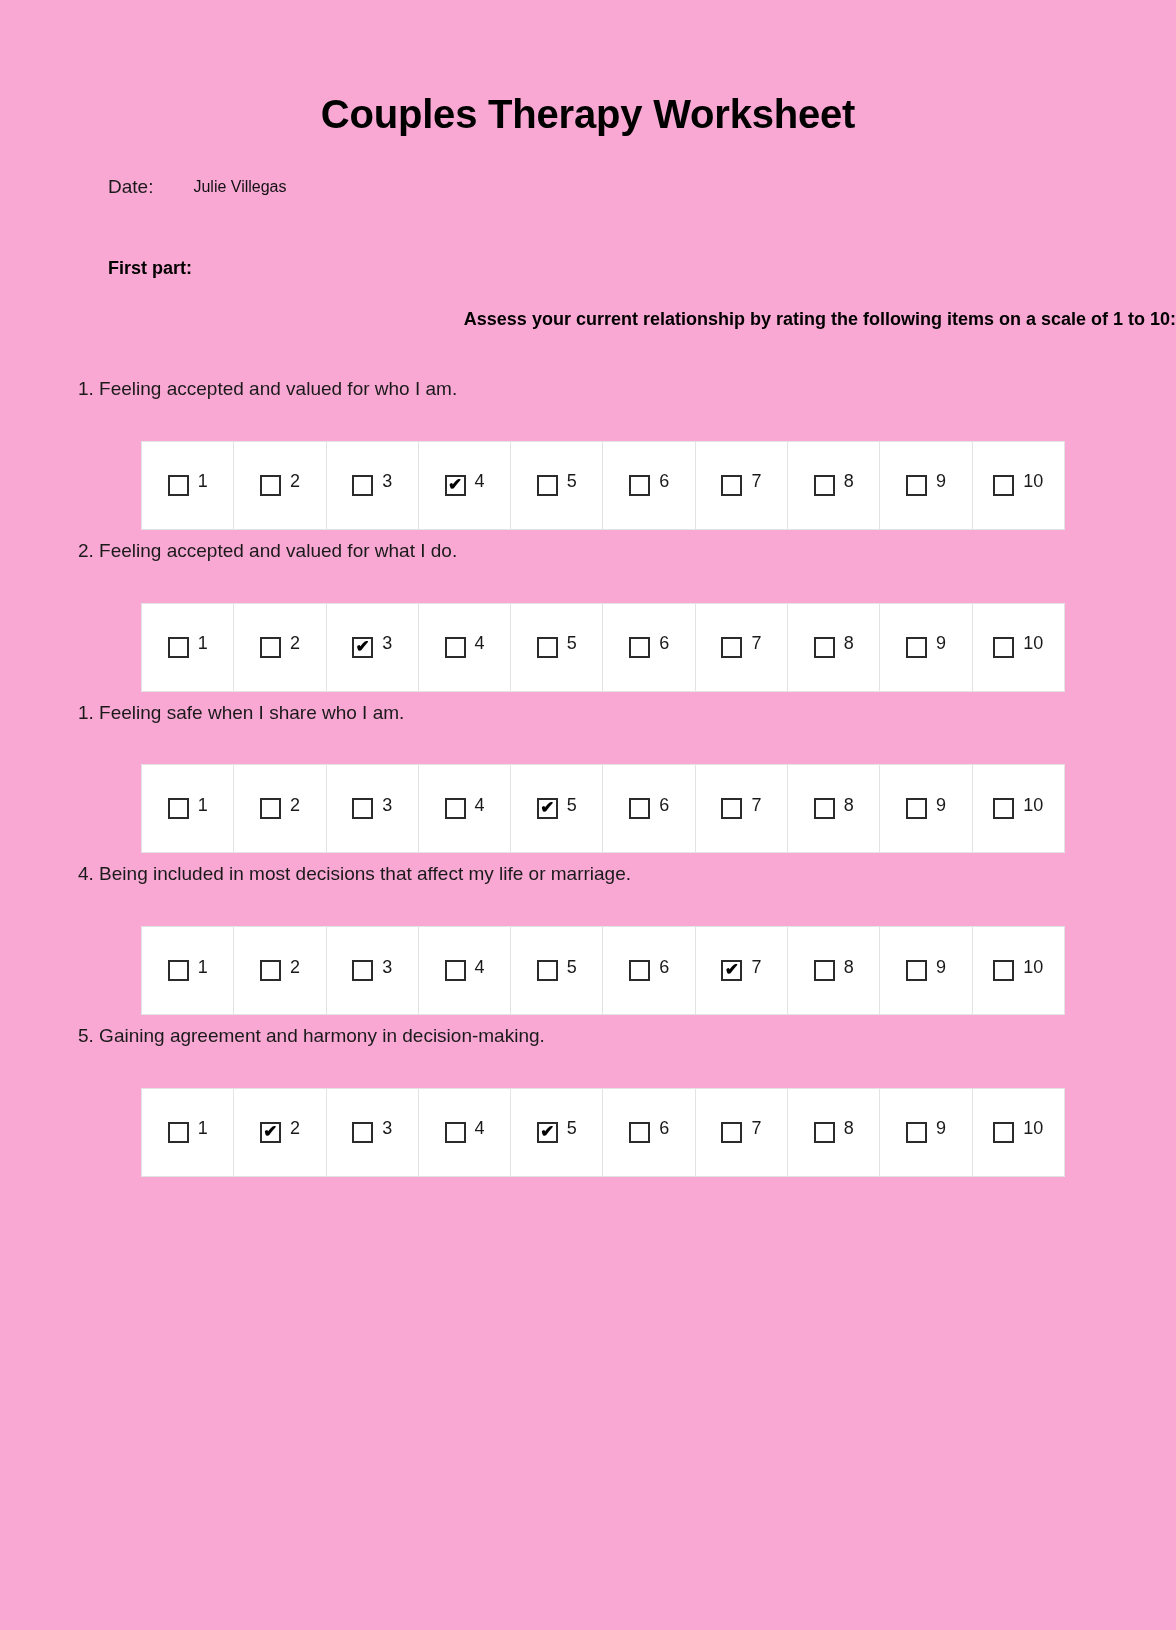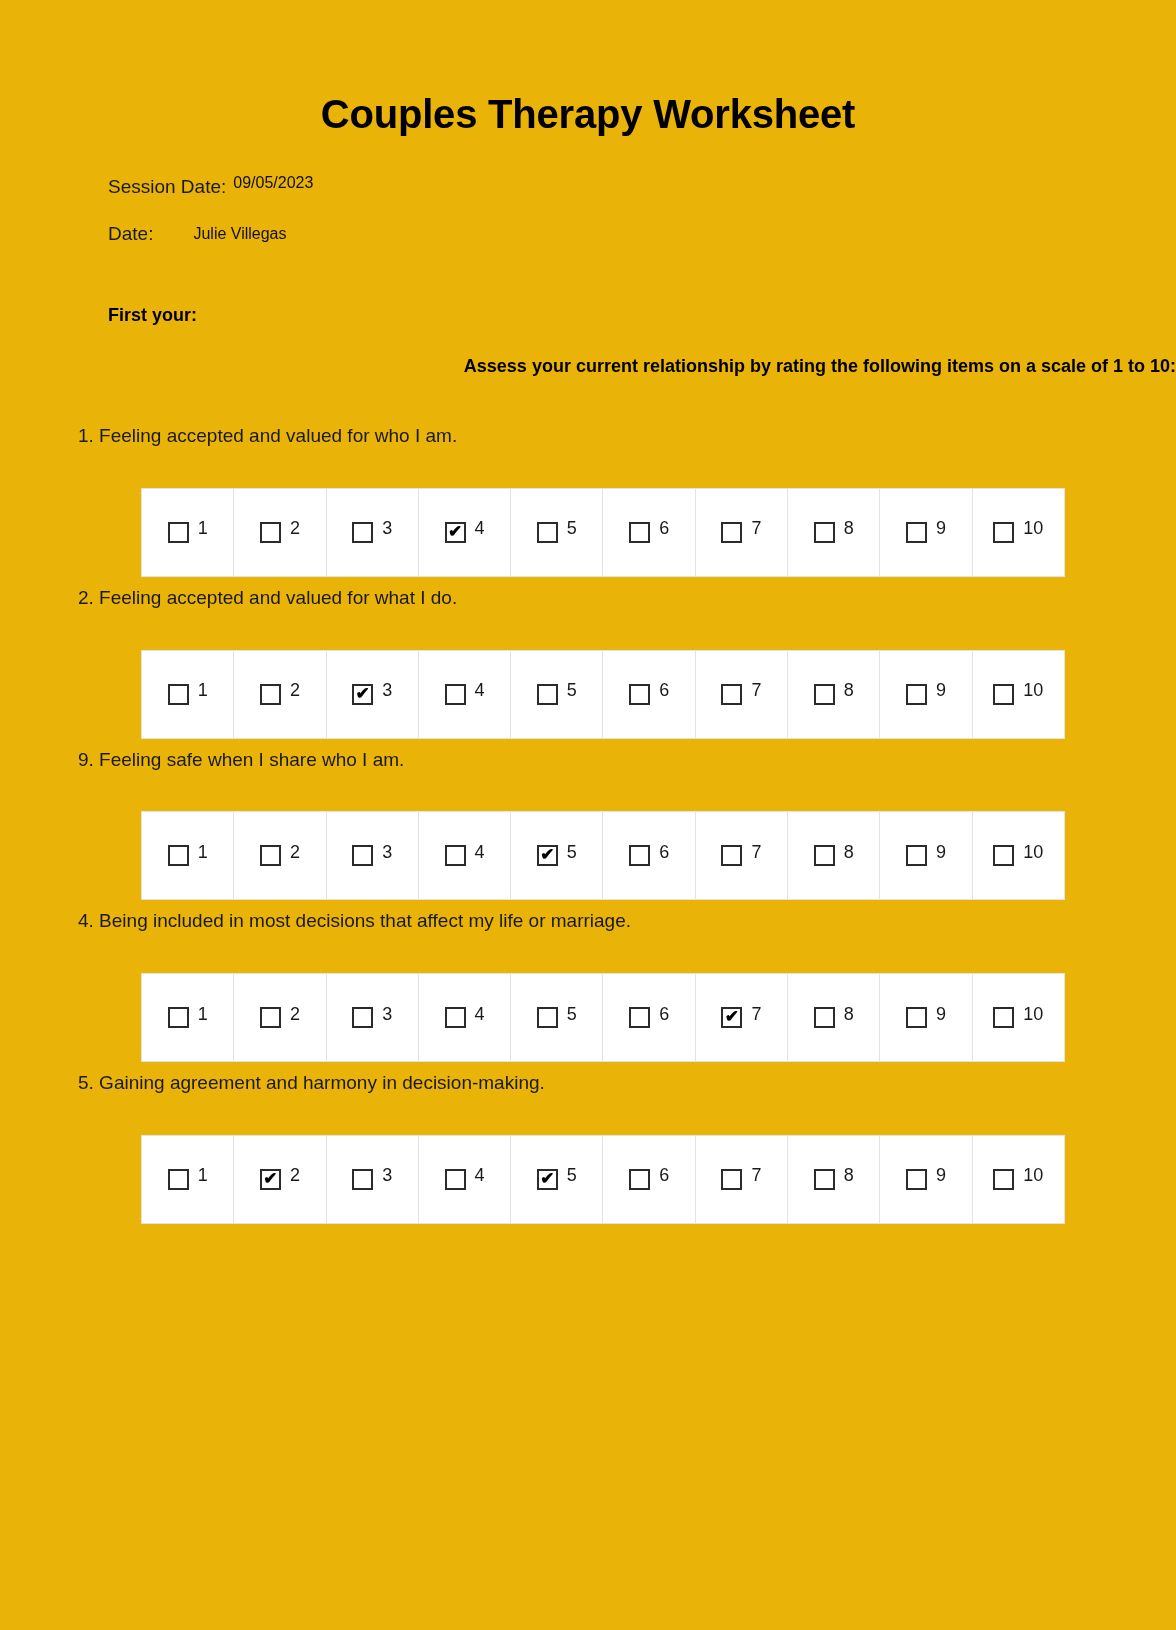--- a/index.html
+++ b/index.html
@@ -12,21 +12,21 @@
     width: 1176px;
     height: 1630px;
     font-family: "Liberation Sans", sans-serif;
     color: #000000;
     overflow: hidden;
   }
   .page {
     position: relative;
     width: 1176px;
     height: 1630px;
-    background: #eab308;
+    background: #f9a8d4;
     padding: 0;
   }
   .title {
     text-align: center;
     font-size: 40px;
     font-weight: bold;
     letter-spacing: -0.2px;
     margin: 0;
     padding-top: 92px;
     line-height: 1.1;
@@ -137,32 +137,28 @@
   .q5-block { margin-bottom: 0; }
 </style>
 </head>
 <body>
 
 <div class="page">
 
   <h1 class="title">Couples Therapy Worksheet</h1>
 
   <div class="meta">
-    <div class="meta-row date">
-      <span class="meta-label">Session Date:</span>
-      <span class="meta-value">09/05/2023</span>
-    </div>
     <div class="meta-row name">
       <span class="meta-label">Date:</span>
       <span class="meta-value">Julie Villegas</span>
     </div>
   </div>
 
   <div class="section">
-    <p class="section-title">First your:</p>
+    <p class="section-title">First part:</p>
     <p class="section-instruction">Assess your current relationship by rating the following items on a scale of 1 to 10:</p>
   </div>
 
   <div class="questions" id="questions-container">
       <div class="question-block">
         <p class="question-text">1. Feeling accepted and valued for who I am.</p>
         <div class="rating-table">
           <div class="rating-cell">
             <span class="cb"></span>
             <span class="cb-label">1</span>
@@ -248,21 +244,21 @@
             <span class="cb"></span>
             <span class="cb-label">9</span>
           </div>
           <div class="rating-cell">
             <span class="cb"></span>
             <span class="cb-label">10</span>
           </div>
         </div>
       </div>
       <div class="question-block">
-        <p class="question-text">9. Feeling safe when I share who I am.</p>
+        <p class="question-text">1. Feeling safe when I share who I am.</p>
         <div class="rating-table">
           <div class="rating-cell">
             <span class="cb"></span>
             <span class="cb-label">1</span>
           </div>
           <div class="rating-cell">
             <span class="cb"></span>
             <span class="cb-label">2</span>
           </div>
           <div class="rating-cell">

